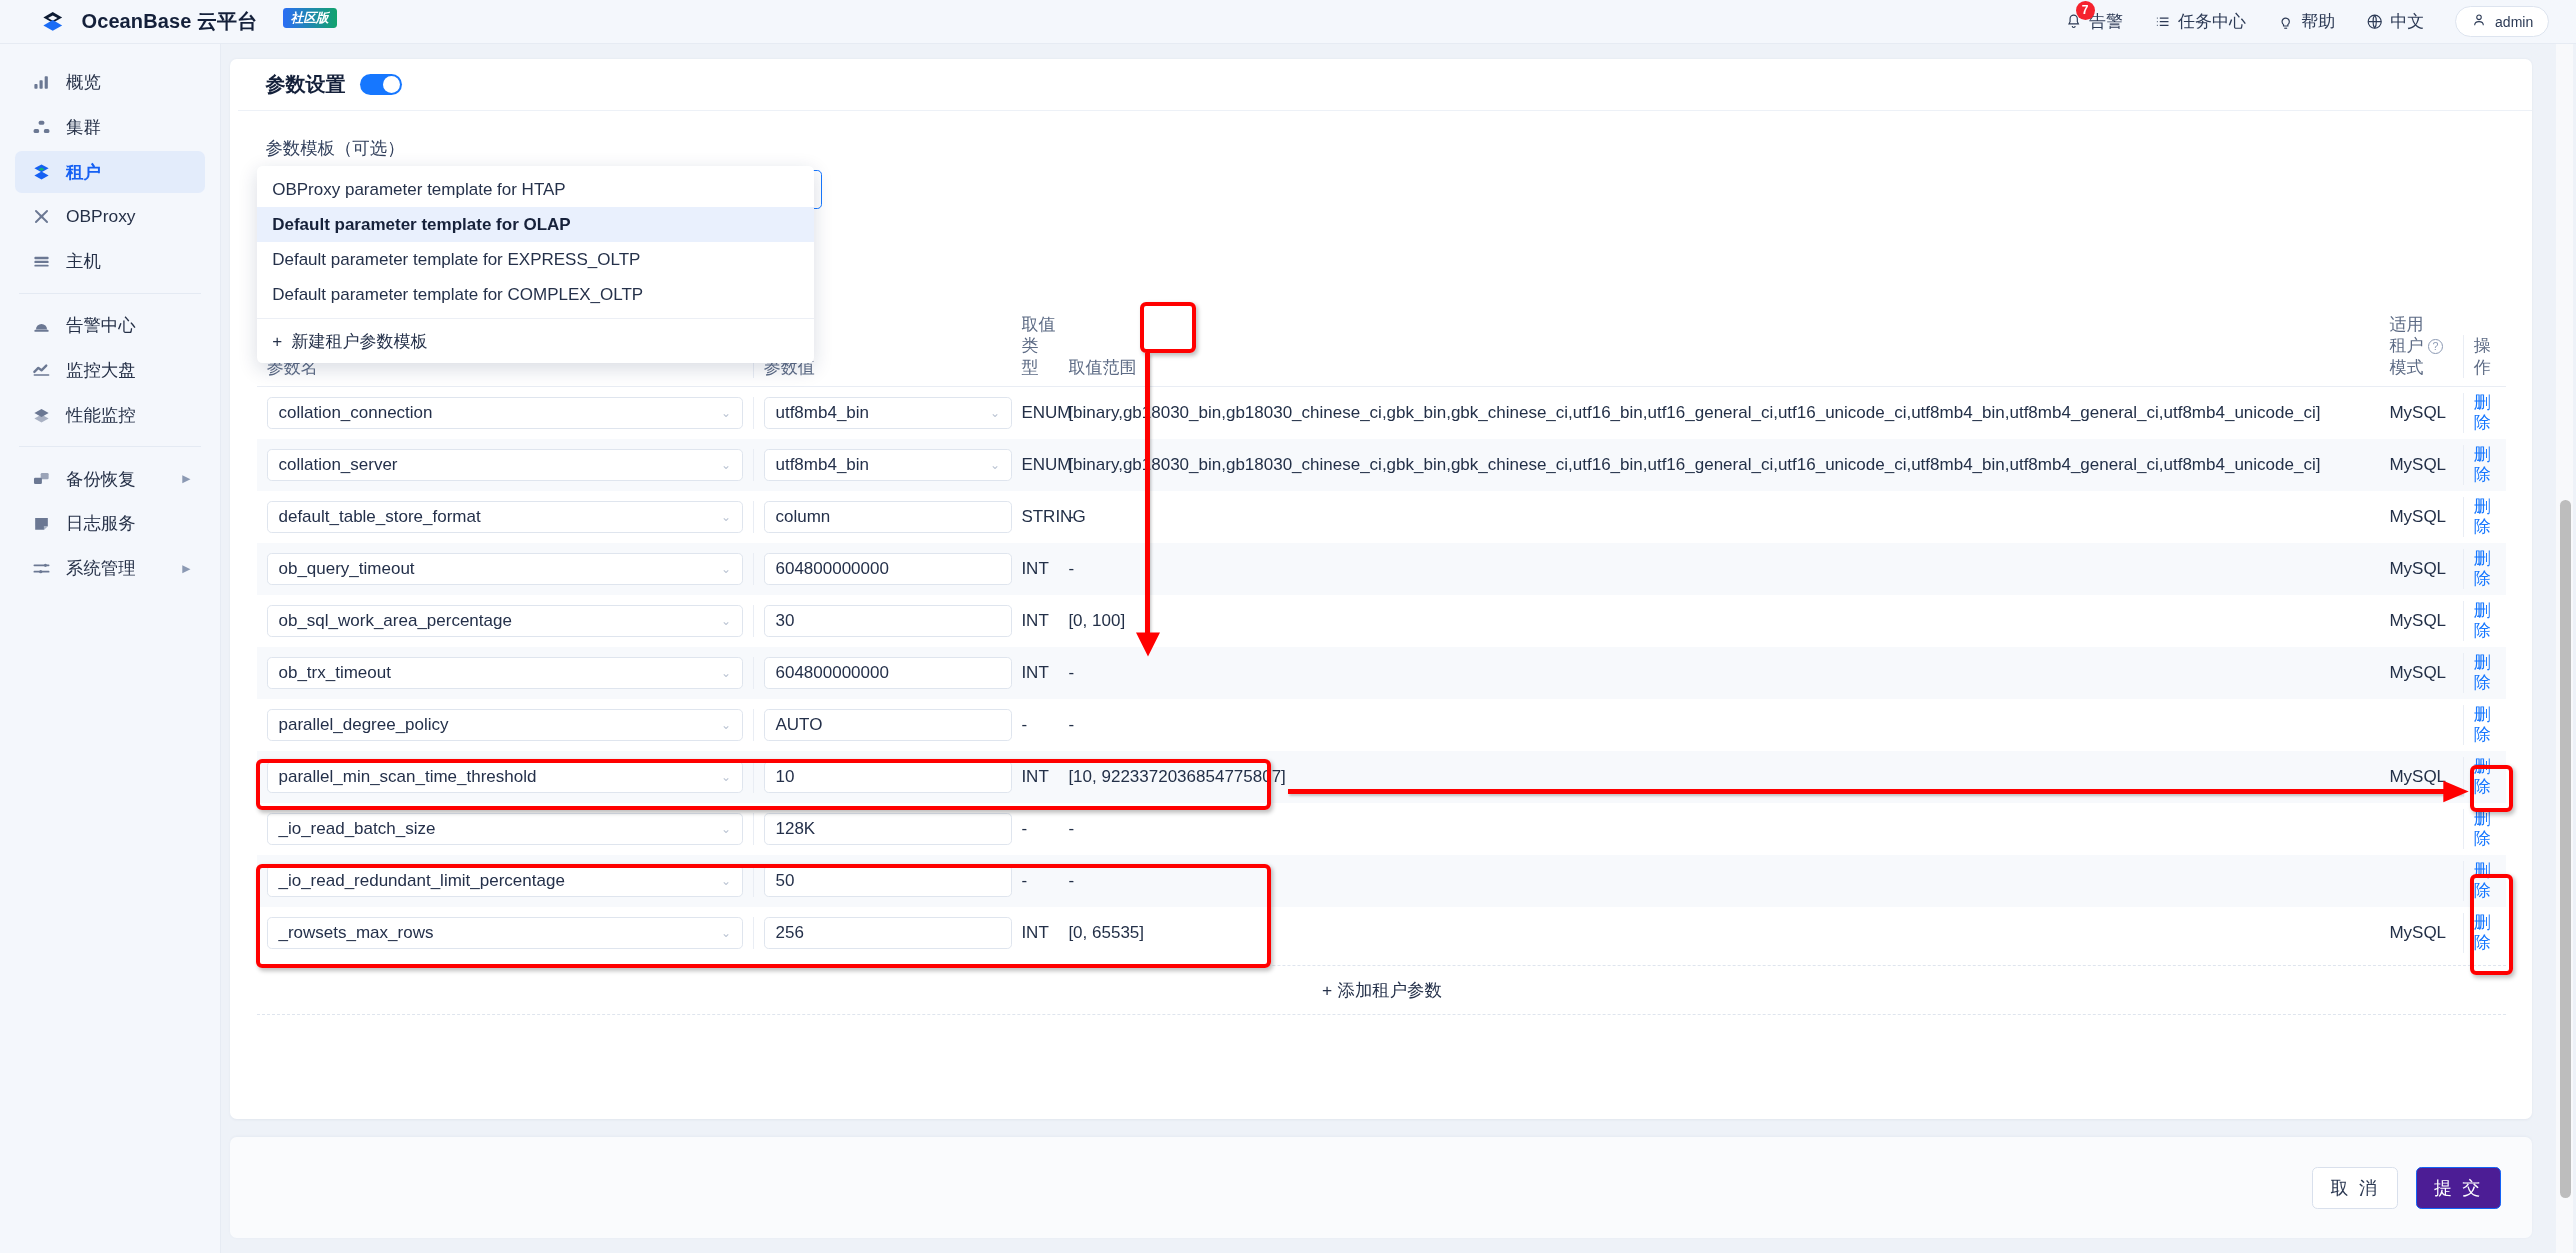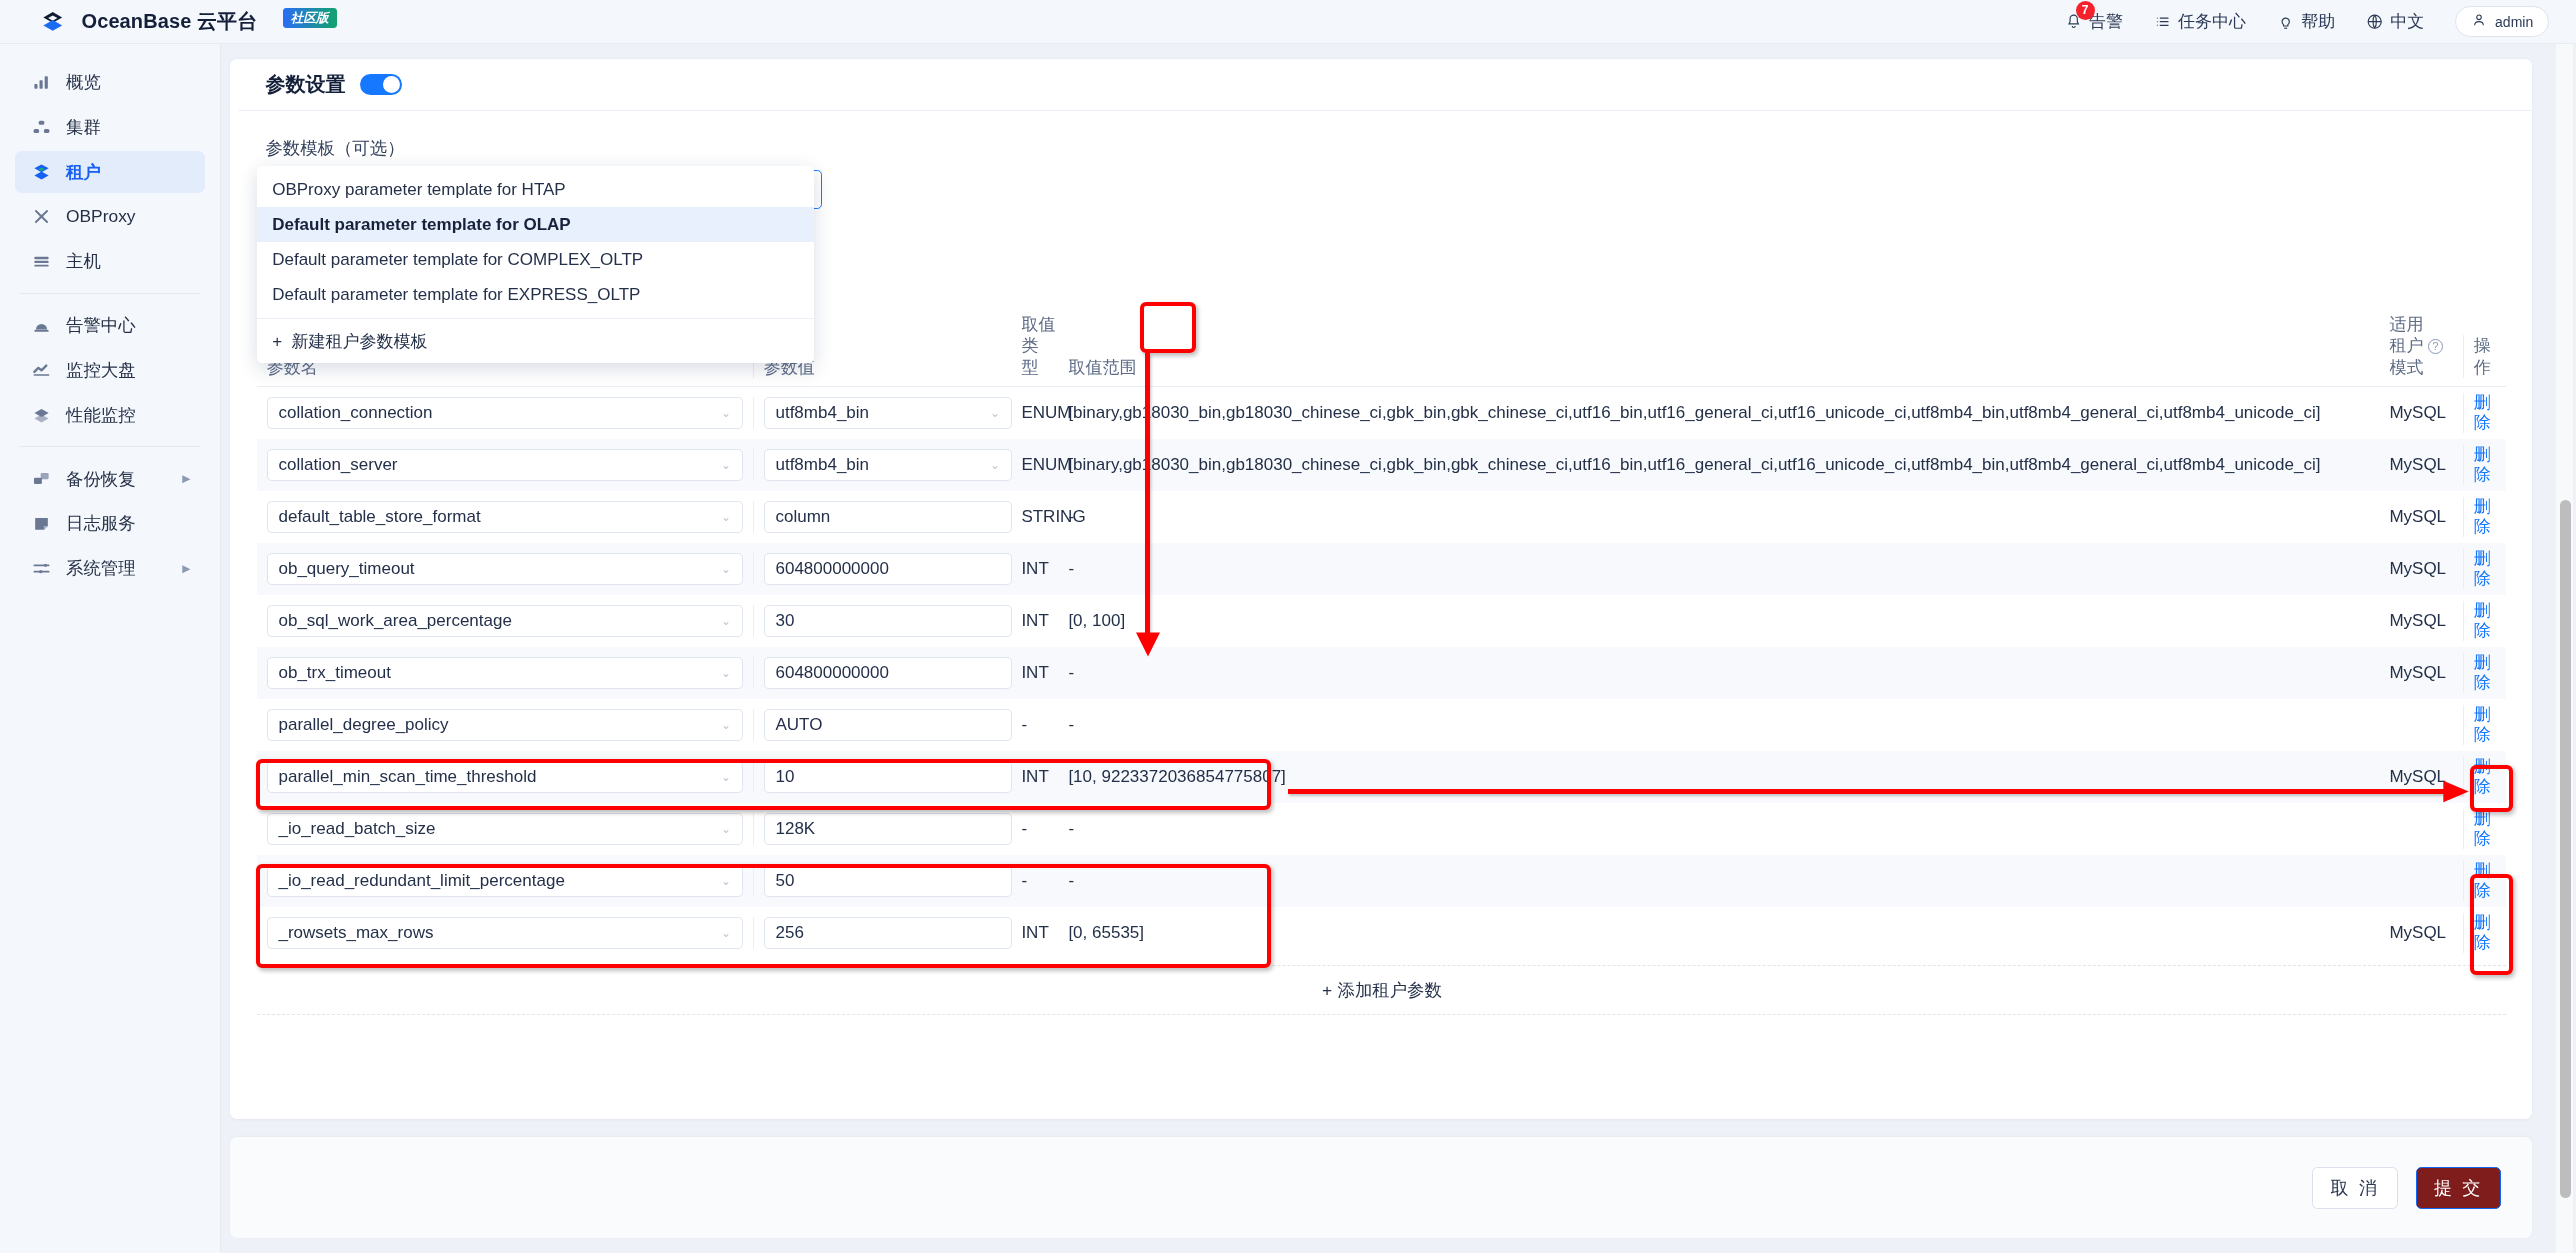--- a/index.html
+++ b/index.html
@@ -152,21 +152,21 @@
     background:#fafbfd; border-radius:6.7px;
     display:flex; align-items:center; justify-content:flex-end; gap:17.4px; padding-right:31px;
     box-shadow:0 -0.7px 2.7px rgba(30,50,90,.04);
   }
   .btn{
     height:42px; min-width:78px; padding:0 17.4px; border-radius:5.4px;
     display:flex; align-items:center; justify-content:center;
     font-size:18px; cursor:pointer; white-space:nowrap; letter-spacing:2.7px;
   }
   .btn-ghost{ background:#fff; border:0.7px solid #d9e0ec; color:#2b3852; }
-  .btn-primary{ background:#7f1d1d; color:#fff; border:0.7px solid #1263f6; }
+  .btn-primary{ background:#4c1d95; color:#fff; border:0.7px solid #1263f6; }
 
   
   .vscroll{
     position:absolute; right:2.7px; top:44px; width:17.4px; height:1209px;
     background:#f8f9fb; z-index:45;
   }
   .vthumb{
     position:absolute; left:4px; top:456px; width:10.7px; height:698px;
     background:#bdbdbd; border-radius:5.4px;
   }
@@ -384,22 +384,22 @@
       <div class="field-label">参数模板（可选）</div>
       <div class="select-box">
         <span>Default parameter template for OLAP</span>
         <span class="select-caret">⌄</span>
       </div>
     </div>
 
     <div class="dropdown">
       <div class="dd-item">OBProxy parameter template for HTAP</div>
       <div class="dd-item sel">Default parameter template for OLAP</div>
+      <div class="dd-item">Default parameter template for EXPRESS_OLTP</div>
       <div class="dd-item">Default parameter template for COMPLEX_OLTP</div>
-      <div class="dd-item">Default parameter template for EXPRESS_OLTP</div>
       <div class="dd-sep"></div>
       <div class="dd-add">
         <span>+</span>
         <span>新建租户参数模板</span>
       </div>
     </div>
 
     <div class="table">
 
       <div class="thead">

